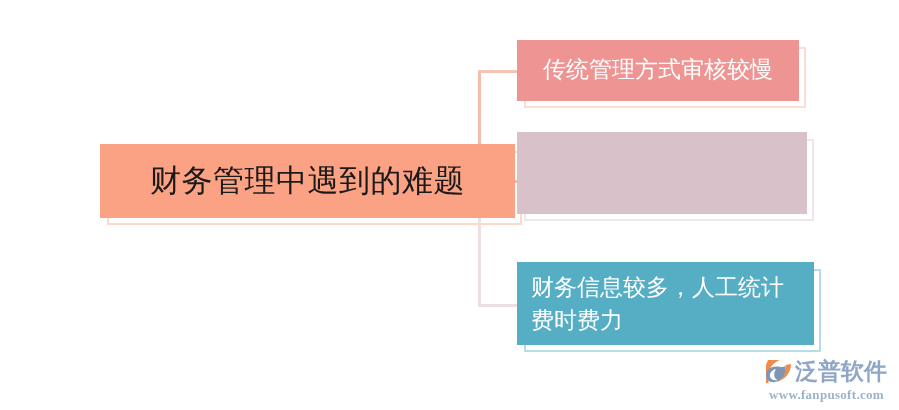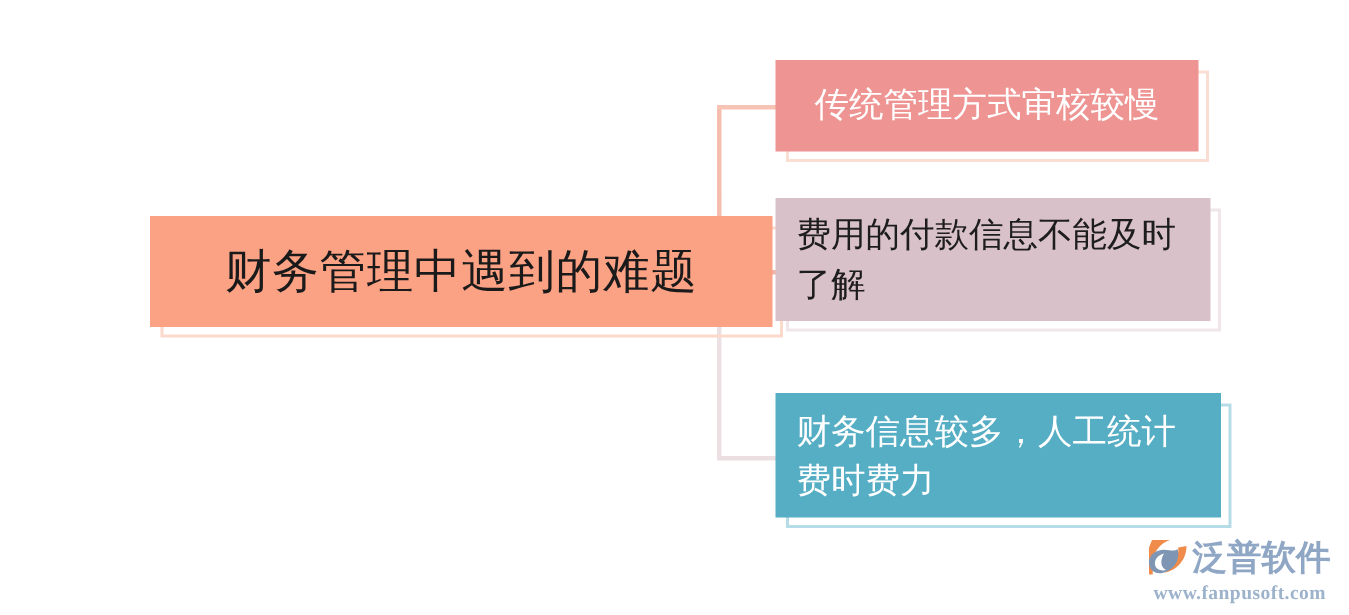--- a/index.html
+++ b/index.html
@@ -216,21 +216,20 @@
 
   <div class="node" id="branch-1">
     <div class="frame"></div>
     <div class="fill"></div>
     <div class="label">传统管理方式审核较慢</div>
   </div>
 
   <div class="node" id="branch-2">
     <div class="frame"></div>
     <div class="fill"></div>
-    <div class="label">费用的付款信息不能及时了解</div>
   </div>
 
   <div class="node" id="branch-3">
     <div class="frame"></div>
     <div class="fill"></div>
     <div class="label">财务信息较多，人工统计费时费力</div>
   </div>
 
   <div id="watermark">
     <div class="logo-row">

